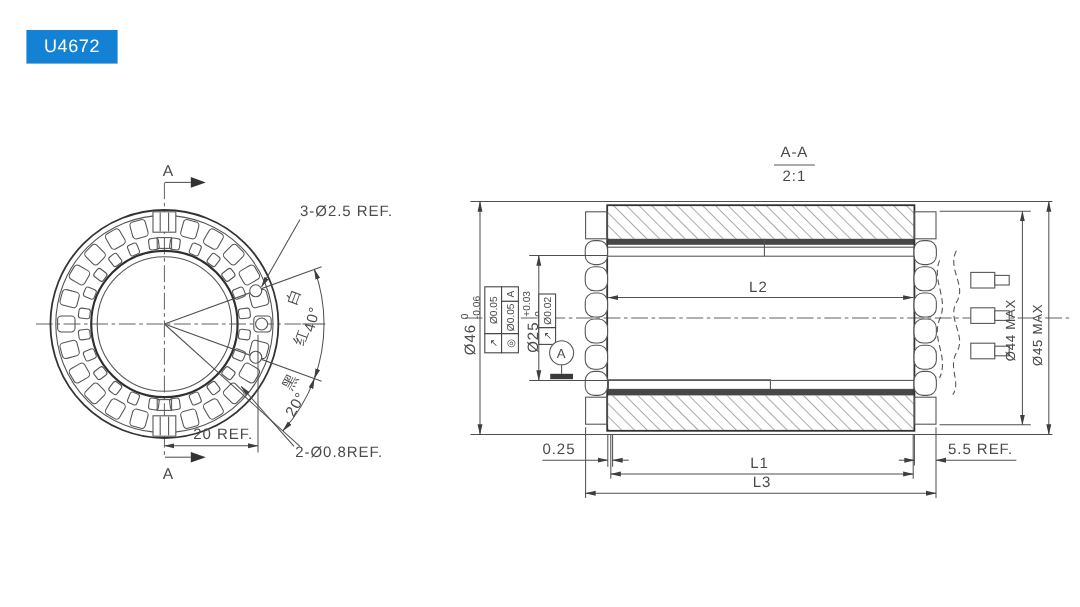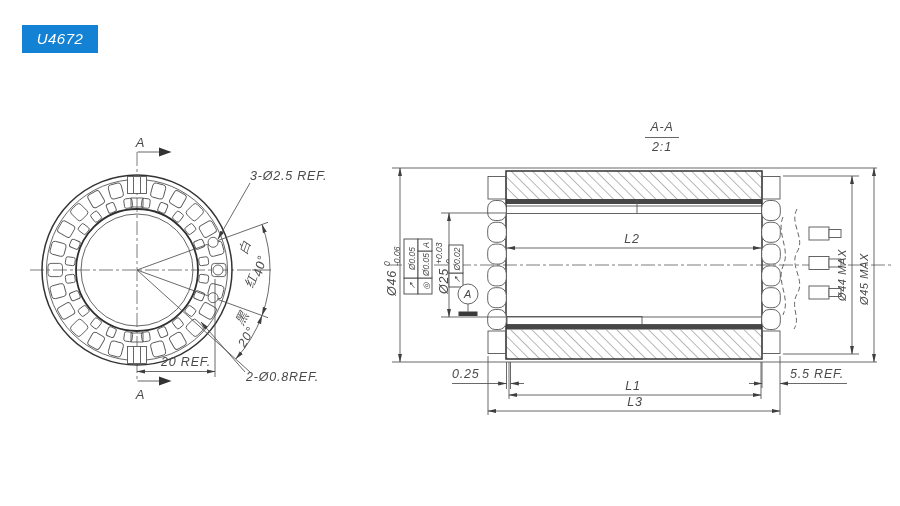--- a/index.html
+++ b/index.html
@@ -1,17 +1,17 @@
 <!DOCTYPE html>
 <html><head>
 <meta charset="utf-8">
 <style>
   html,body{margin:0;padding:0;background:#ffffff;}
   #stage{position:relative;width:900px;height:506px;background:#fff;overflow:hidden;
-         font-family:"Liberation Sans",sans-serif;font-style:italic;}
+         font-family:"Liberation Sans",sans-serif;}
   .badge{position:absolute;left:22px;top:25px;width:76px;height:28px;background:#1482d4;
          color:#fff;font-size:15px;line-height:28px;text-align:center;letter-spacing:.5px;}
   svg text{font-family:"Liberation Sans",sans-serif;fill:#4a4a4a;}
   .t{font-size:11px;letter-spacing:.6px;}
   .t12{font-size:12.5px;letter-spacing:.8px;}
   .t13{font-size:13px;}
   .t8{font-size:8.5px;letter-spacing:0;}
   .mid{text-anchor:middle;}
   .thin{stroke:#555;stroke-width:.9;fill:none;}
   .med{stroke:#333;stroke-width:1.5;fill:none;}

